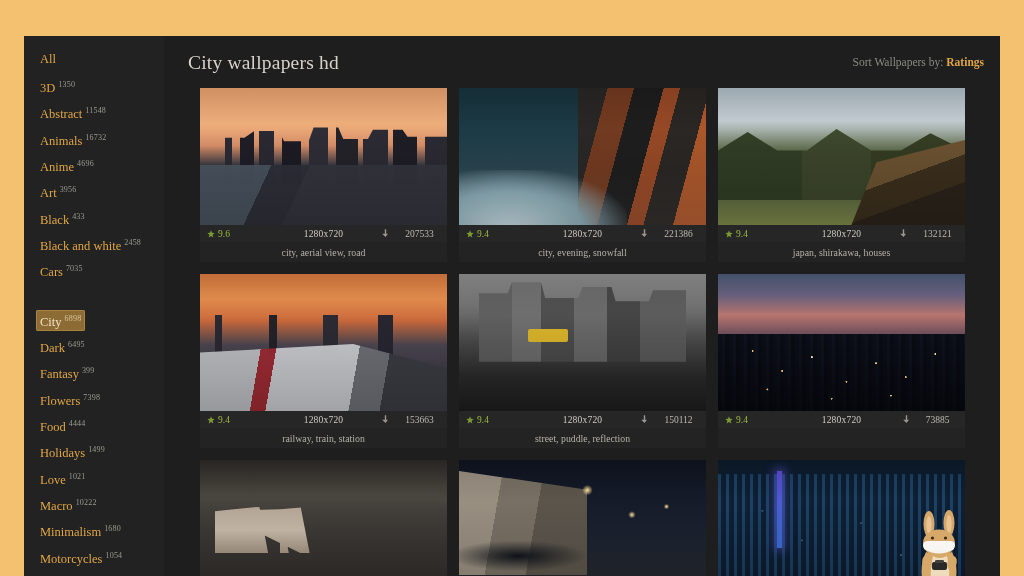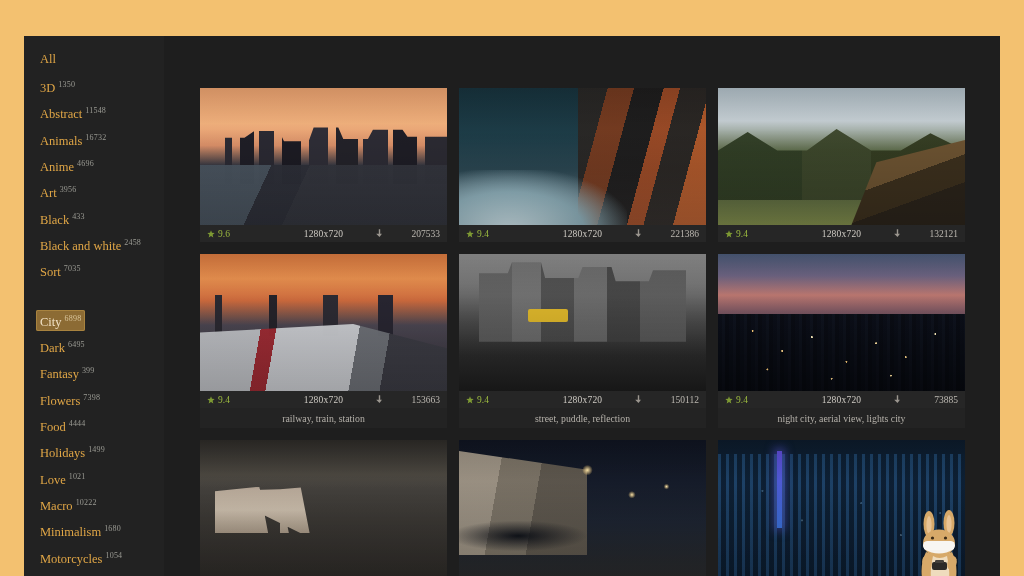--- a/index.html
+++ b/index.html
@@ -156,21 +156,21 @@
   .metarow .dims {
     flex: 1;
     text-align: center;
     color: #cfcbc4;
     letter-spacing: 0.2px;
   }
   .metarow .dl {
     width: 64px;
     display: flex;
     align-items: center;
-    justify-content: space-between;
+    justify-content: center;
     gap: 16px;
     color: #bcb8b1;
   }
 
   .ico { display: inline-block; line-height: 0; }
   .ico svg { display: block; }
 
   .tags {
     height: 20px;
     display: flex;
@@ -421,35 +421,42 @@
 
   <nav id="sidebar">
       <a class="cat first" href="#"><span>All</span></a>
       <a class="cat" href="#"><span>3D</span><span class="cnt">1350</span></a>
       <a class="cat" href="#"><span>Abstract</span><span class="cnt">11548</span></a>
       <a class="cat" href="#"><span>Animals</span><span class="cnt">16732</span></a>
       <a class="cat" href="#"><span>Anime</span><span class="cnt">4696</span></a>
       <a class="cat" href="#"><span>Art</span><span class="cnt">3956</span></a>
       <a class="cat" href="#"><span>Black</span><span class="cnt">433</span></a>
       <a class="cat" href="#"><span>Black and white</span><span class="cnt">2458</span></a>
-      <a class="cat" href="#"><span>Sort</span><span class="cnt">7035</span></a>
+      <a class="cat" href="#"><span>Cars</span><span class="cnt">7035</span></a>
       <a class="cat active" href="#"><span>City</span><span class="cnt">6898</span></a>
       <a class="cat" href="#"><span>Dark</span><span class="cnt">6495</span></a>
       <a class="cat" href="#"><span>Fantasy</span><span class="cnt">399</span></a>
       <a class="cat" href="#"><span>Flowers</span><span class="cnt">7398</span></a>
       <a class="cat" href="#"><span>Food</span><span class="cnt">4444</span></a>
       <a class="cat" href="#"><span>Holidays</span><span class="cnt">1499</span></a>
       <a class="cat" href="#"><span>Love</span><span class="cnt">1021</span></a>
       <a class="cat" href="#"><span>Macro</span><span class="cnt">10222</span></a>
       <a class="cat" href="#"><span>Minimalism</span><span class="cnt">1680</span></a>
       <a class="cat" href="#"><span>Motorcycles</span><span class="cnt">1054</span></a>
       <a class="cat" href="#"><span>City</span><span class="cnt">608</span></a>
       <a class="cat" href="#"><span>Nature</span><span class="cnt">31623</span></a>
     </nav>
 
+  <div id="header">
+    <div id="page-title">City wallpapers hd</div>
+    <div id="sort">
+      <span>Sort Wallpapers by:</span>
+      <span class="sortval">Ratings</span>
+    </div>
+  </div>
 
   <div id="grid">
       <div class="row">
         <div class="card">
           <div class="thumbwrap">
             <div class="thumb art-city-sunset"></div>
             <div class="vignette"></div>
           </div>
           <div class="metarow">
             <span class="rate">
@@ -463,20 +470,21 @@
             <span class="dims">1280x720</span>
             <span class="dl">
               <span class="ico">
                 <svg width="7" height="9" viewBox="0 0 8 10">
                   <path d="M3.2 0h1.6v5.4h2L4 9 .2 5.4h3z" fill="#9b968f"></path>
                 </svg>
               </span>
               <span>207533</span>
             </span>
           </div>
+          <div class="tags">city, aerial view, road</div>
         </div>
         <div class="card">
           <div class="thumbwrap">
             <div class="thumb art-snow-street"></div>
             <div class="vignette"></div>
           </div>
           <div class="metarow">
             <span class="rate">
               <span class="ico">
                 <svg width="8" height="8" viewBox="0 0 10 10">
@@ -488,20 +496,21 @@
             <span class="dims">1280x720</span>
             <span class="dl">
               <span class="ico">
                 <svg width="7" height="9" viewBox="0 0 8 10">
                   <path d="M3.2 0h1.6v5.4h2L4 9 .2 5.4h3z" fill="#9b968f"></path>
                 </svg>
               </span>
               <span>221386</span>
             </span>
           </div>
+          <div class="tags">city, evening, snowfall</div>
         </div>
         <div class="card">
           <div class="thumbwrap">
             <div class="thumb art-japan"></div>
             <div class="vignette"></div>
           </div>
           <div class="metarow">
             <span class="rate">
               <span class="ico">
                 <svg width="8" height="8" viewBox="0 0 10 10">
@@ -513,20 +522,21 @@
             <span class="dims">1280x720</span>
             <span class="dl">
               <span class="ico">
                 <svg width="7" height="9" viewBox="0 0 8 10">
                   <path d="M3.2 0h1.6v5.4h2L4 9 .2 5.4h3z" fill="#9b968f"></path>
                 </svg>
               </span>
               <span>132121</span>
             </span>
           </div>
+          <div class="tags">japan, shirakawa, houses</div>
         </div>
       </div>
       <div class="row">
         <div class="card">
           <div class="thumbwrap">
             <div class="thumb art-railway"></div>
             <div class="vignette"></div>
           </div>
           <div class="metarow">
             <span class="rate">
@@ -592,21 +602,20 @@
             <span class="dims">1280x720</span>
             <span class="dl">
               <span class="ico">
                 <svg width="7" height="9" viewBox="0 0 8 10">
                   <path d="M3.2 0h1.6v5.4h2L4 9 .2 5.4h3z" fill="#9b968f"></path>
                 </svg>
               </span>
               <span>73885</span>
             </span>
           </div>
-          <div class="tags">night city, aerial view, lights city</div>
         </div>
       </div>
       <div class="row">
         <div class="card">
           <div class="thumbwrap">
             <div class="thumb art-ruin"></div>
             <div class="vignette"></div>
           </div>
         </div>
         <div class="card">

